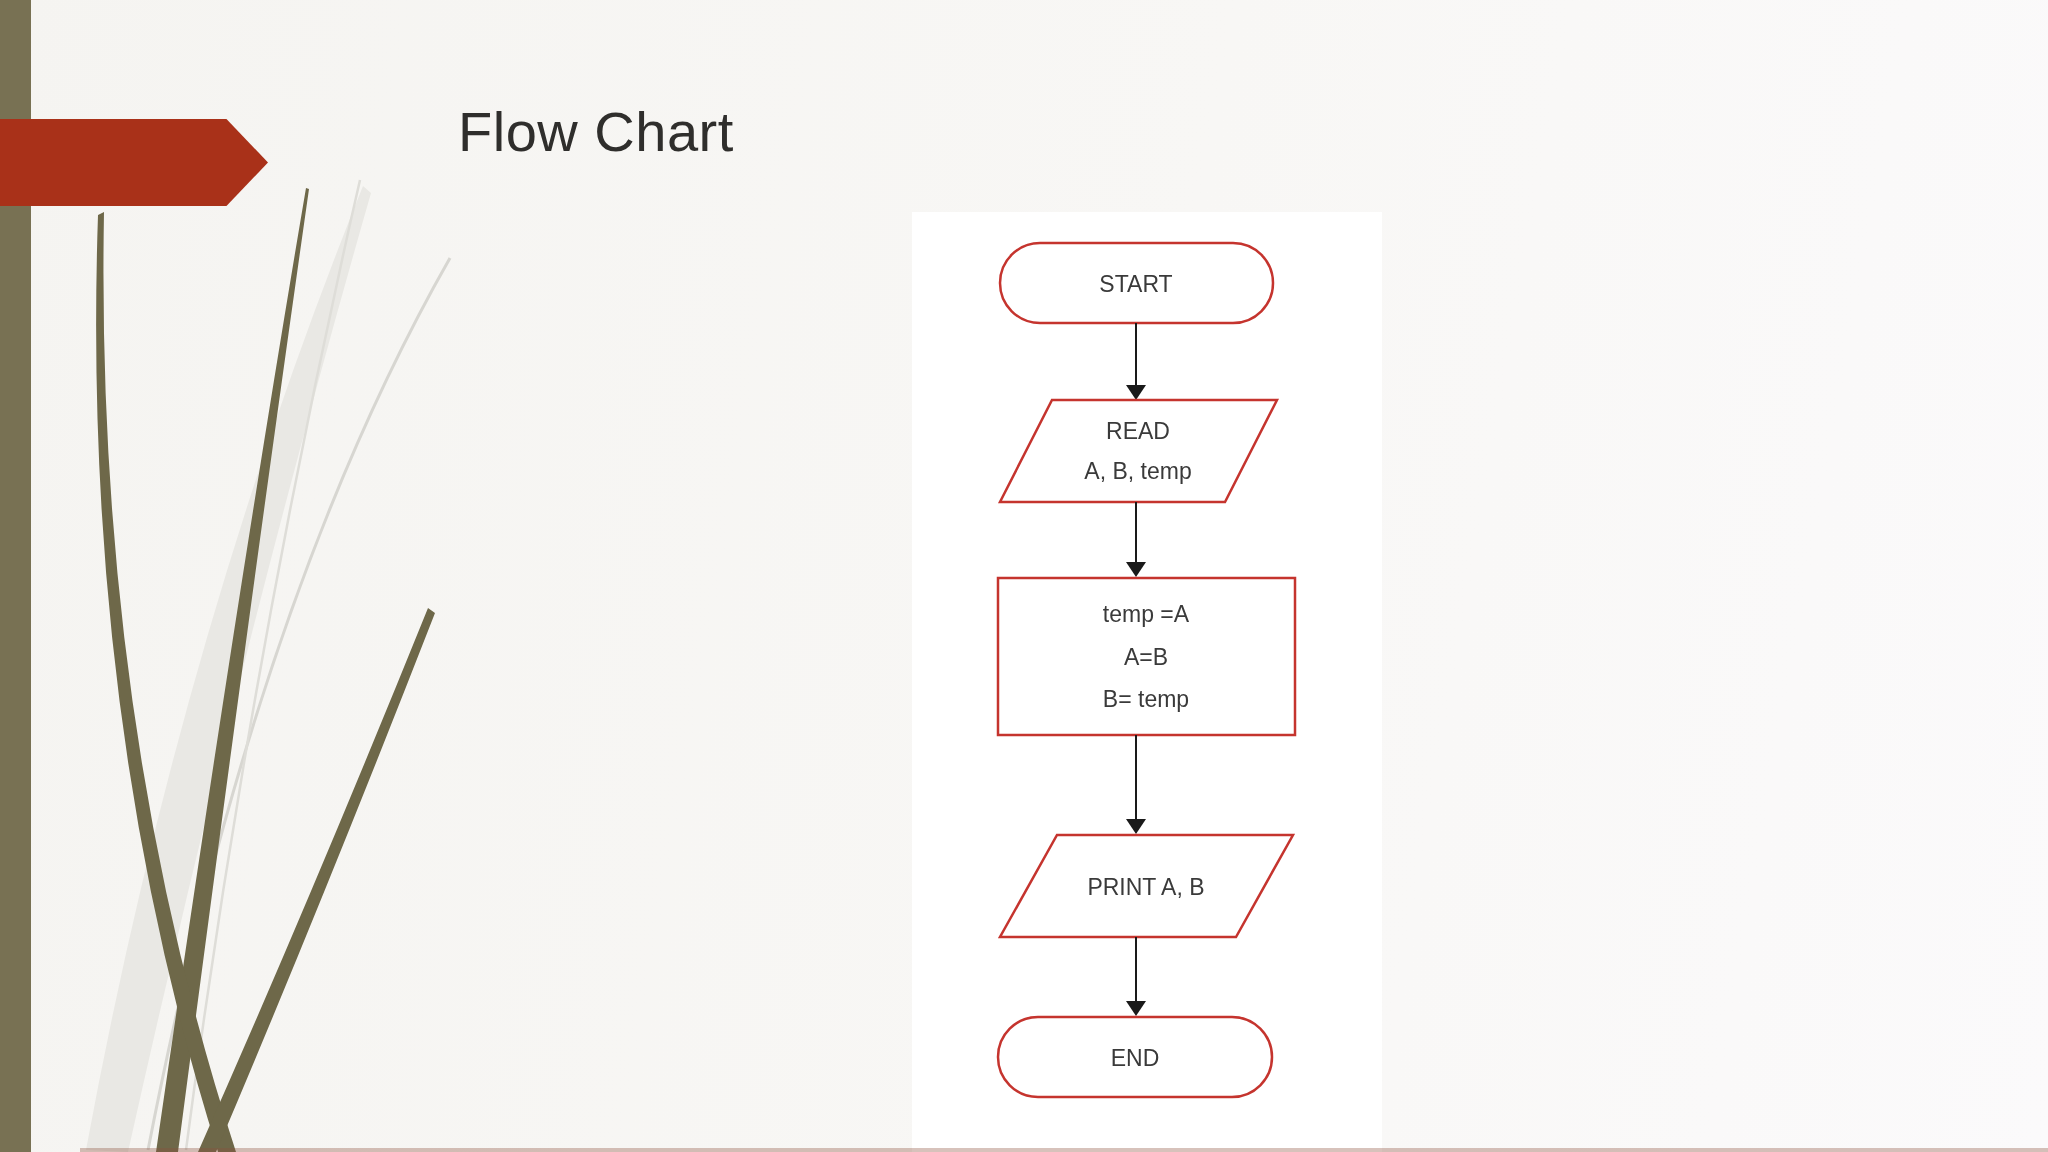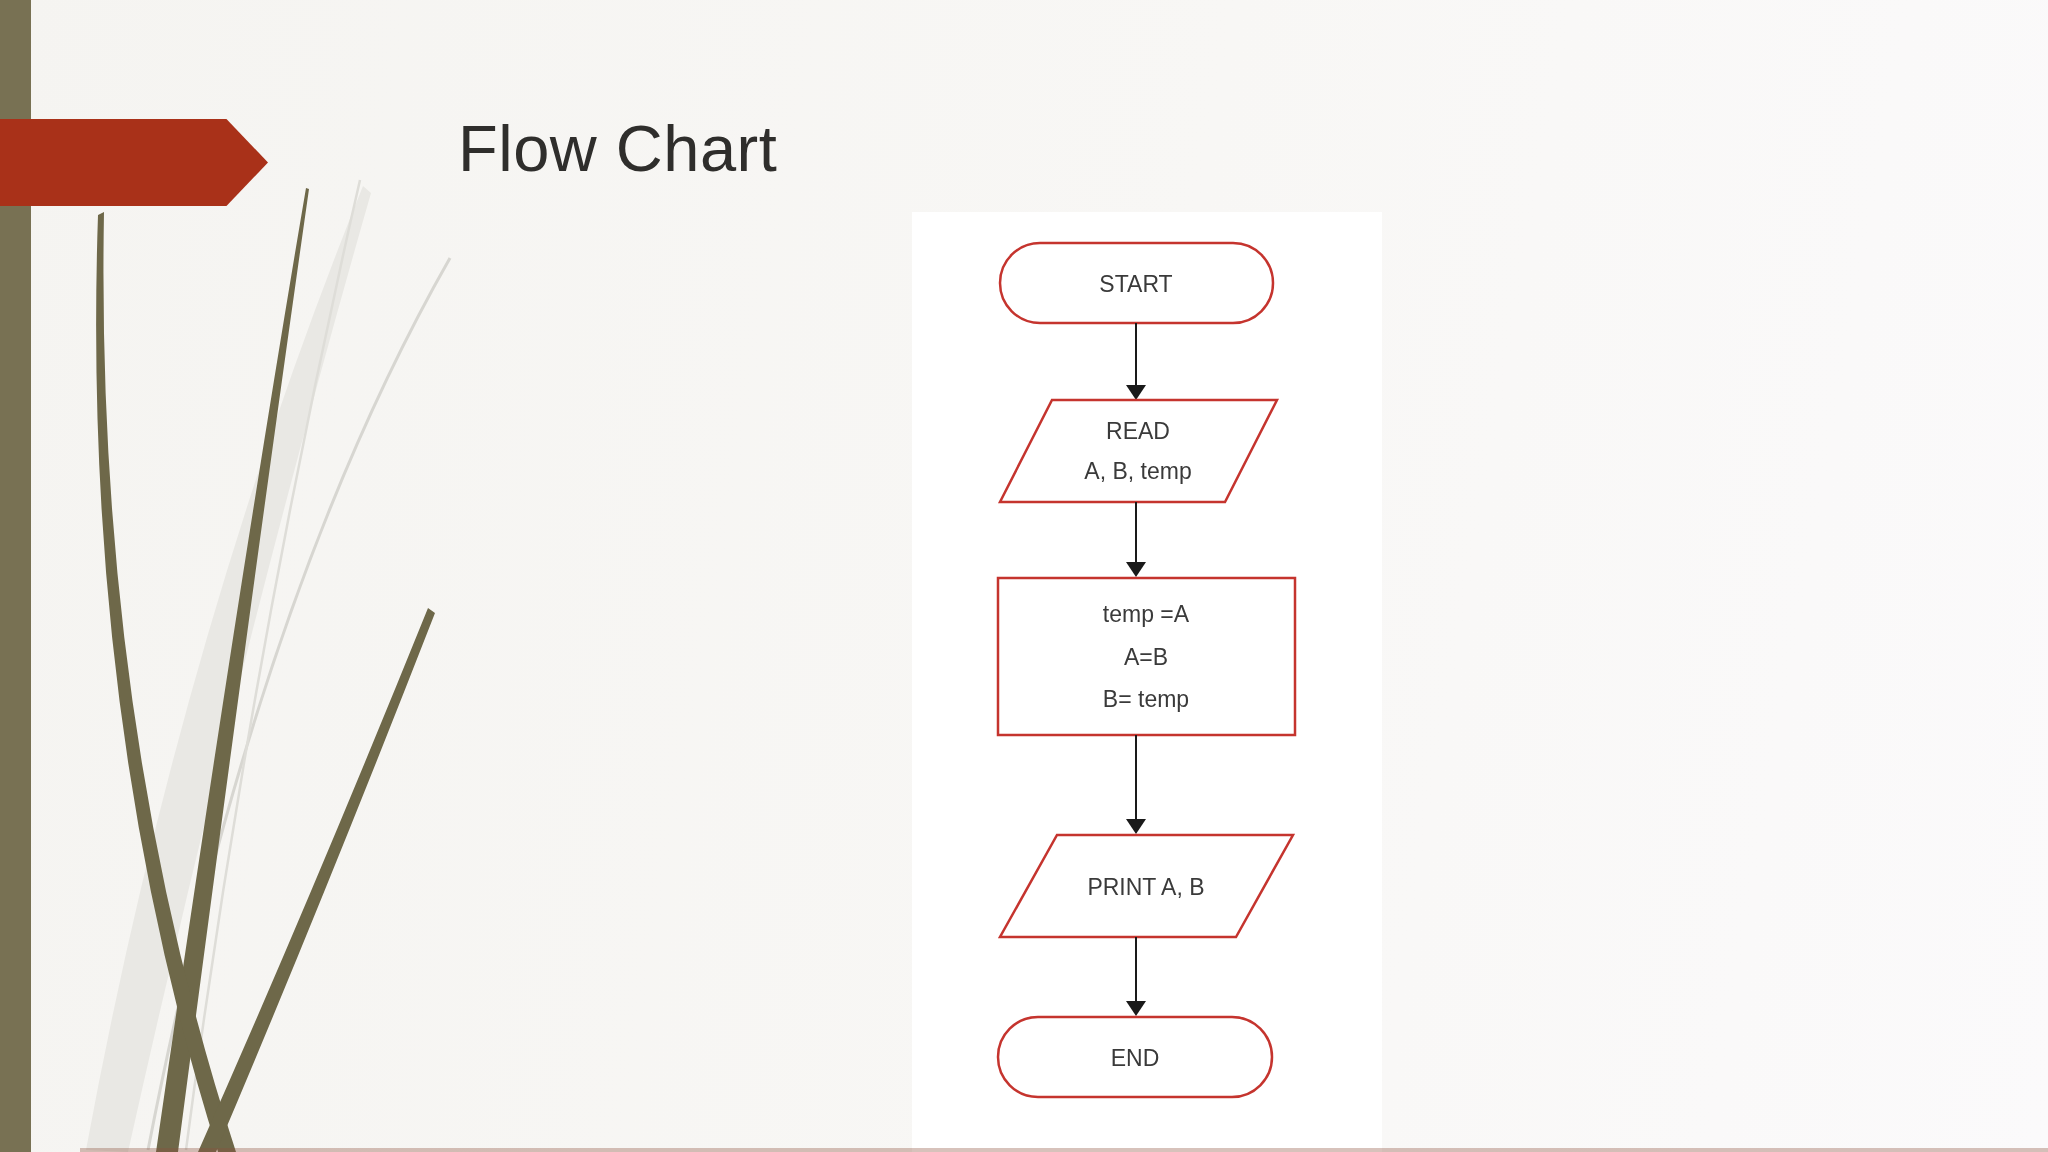--- a/index.html
+++ b/index.html
@@ -32,22 +32,22 @@
   .banner {
     position: absolute;
     left: 0; top: 119px;
     width: 268px; height: 87px;
     background: #A93119;
     clip-path: polygon(0% 0%, 84.5% 0%, 100% 50%, 84.5% 100%, 0% 100%);
   }
   
   .title {
     position: absolute;
-    left: 458px; top: 116px;
-    font-size: 65px;
+    left: 458px; top: 104px;
+    font-size: 56px;
     font-weight: 400;
     letter-spacing: 0.5px;
     line-height: 1;
     color: #2F2E2C;
     white-space: nowrap;
   }
   
   .flow-backdrop {
     position: absolute;
     left: 912px; top: 212px;

